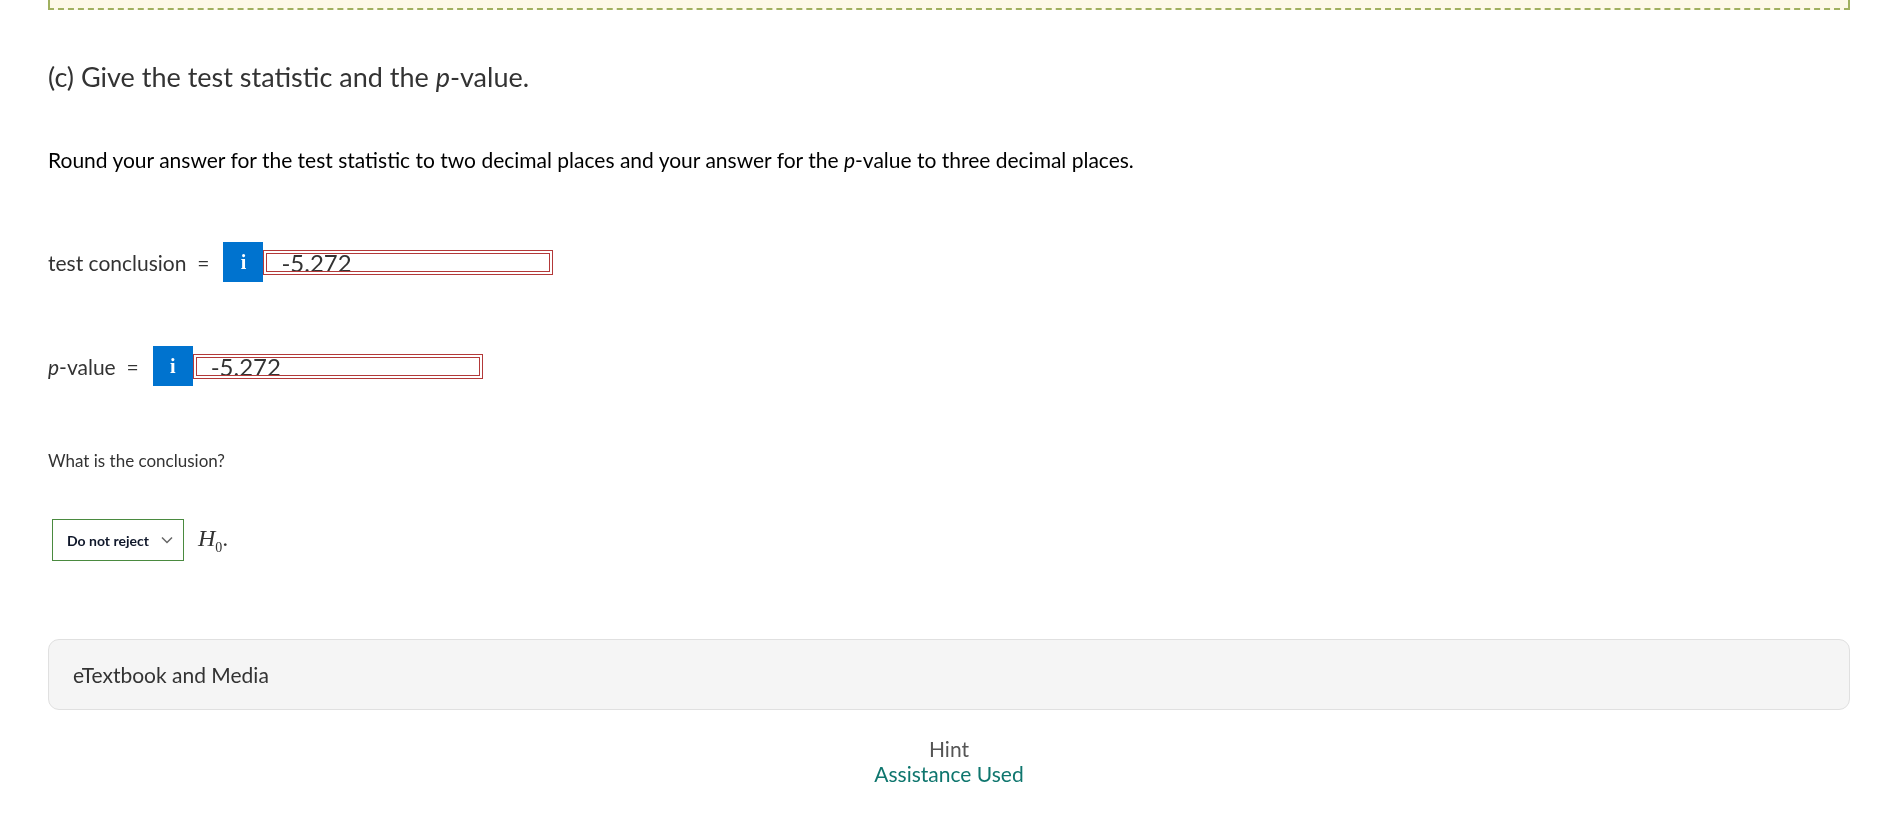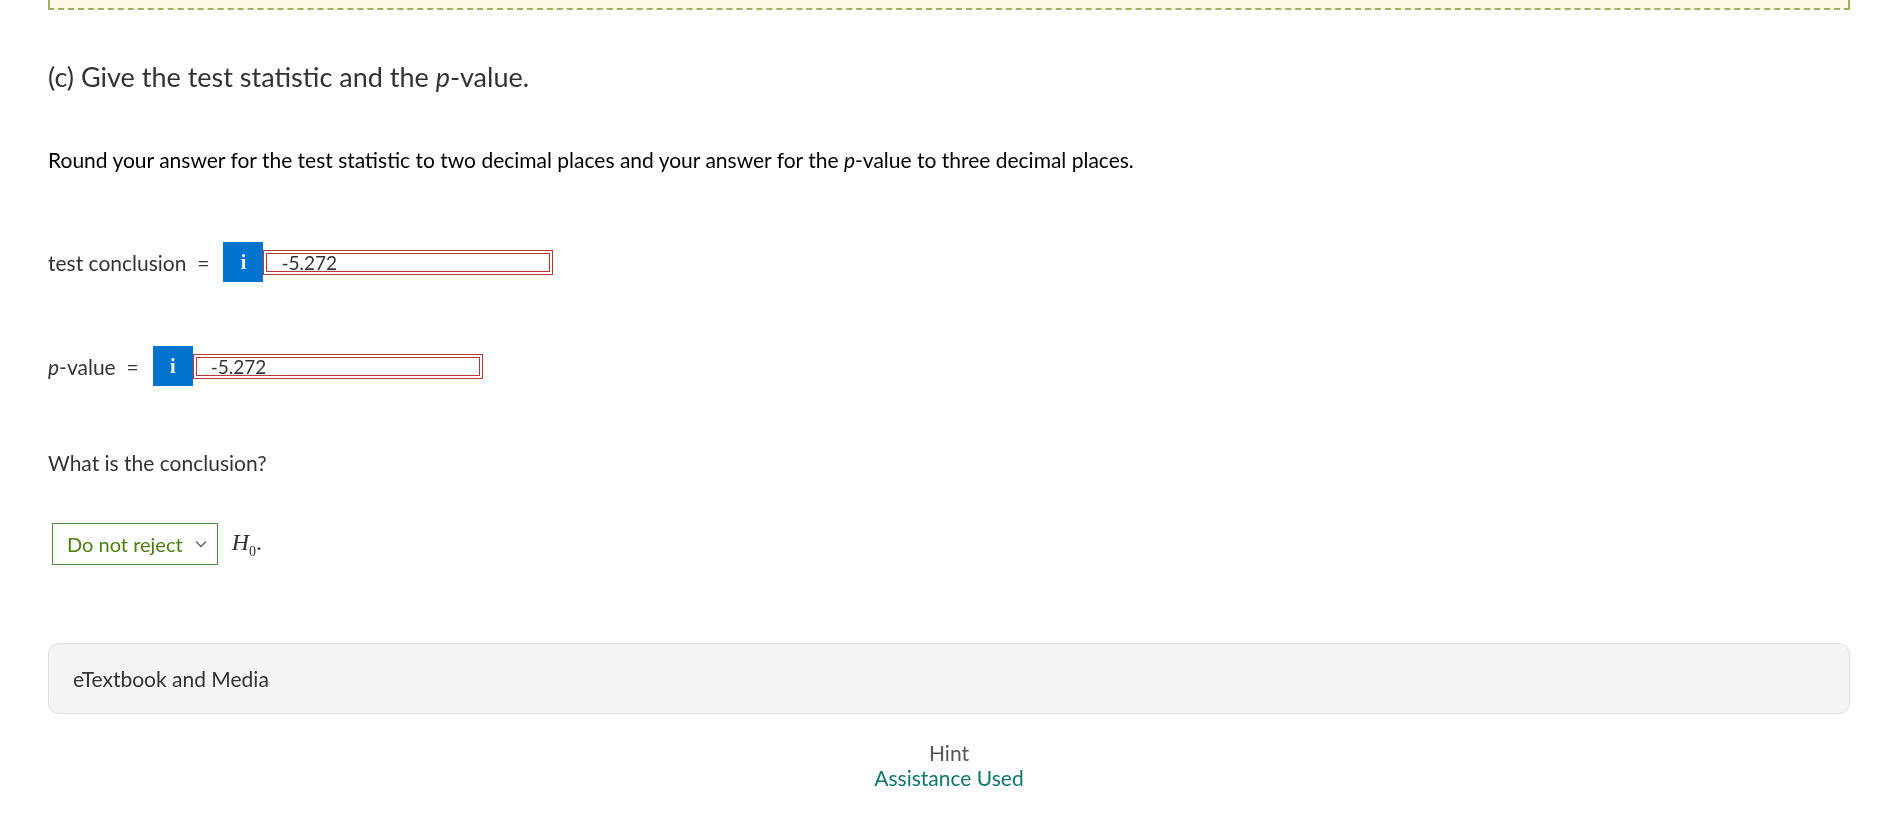--- a/index.html
+++ b/index.html
@@ -56,50 +56,51 @@
       font-family: Georgia, serif;
       font-weight: bold;
       font-size: 20px;
       cursor: pointer;
     }
     .answer-input {
       width: 290px;
       height: 25px;
       border: 4px double #b33939;
       padding: 0 14px;
-      font-size: 19px;
+      font-size: 24px;
       color: #333;
       outline: none;
       font-family: inherit;
       margin-left: 0;
     }
     .conclusion-text {
-      font-size: 21px;
+      font-size: 17px;
       color: #333;
       margin-bottom: 48px;
     }
     .conclusion-row {
       display: flex;
       align-items: center;
       margin-bottom: 78px;
       padding-left: 4px;
     }
     .select-wrap {
       position: relative;
       display: inline-flex;
       align-items: center;
       border: 1px solid #4a8a3f;
       background: #fff;
       height: 42px;
       padding: 0 34px 0 14px;
       cursor: pointer;
     }
     .select-text {
-      font-size: 20px;
-      color: #4d7c0f;
+      font-size: 14px;
+      color: #0f172a;
+      font-weight: bold;
     }
     .chevron {
       position: absolute;
       right: 10px;
       top: 50%;
       transform: translateY(-50%);
       width: 12px;
       height: 12px;
     }
     .chevron svg {

